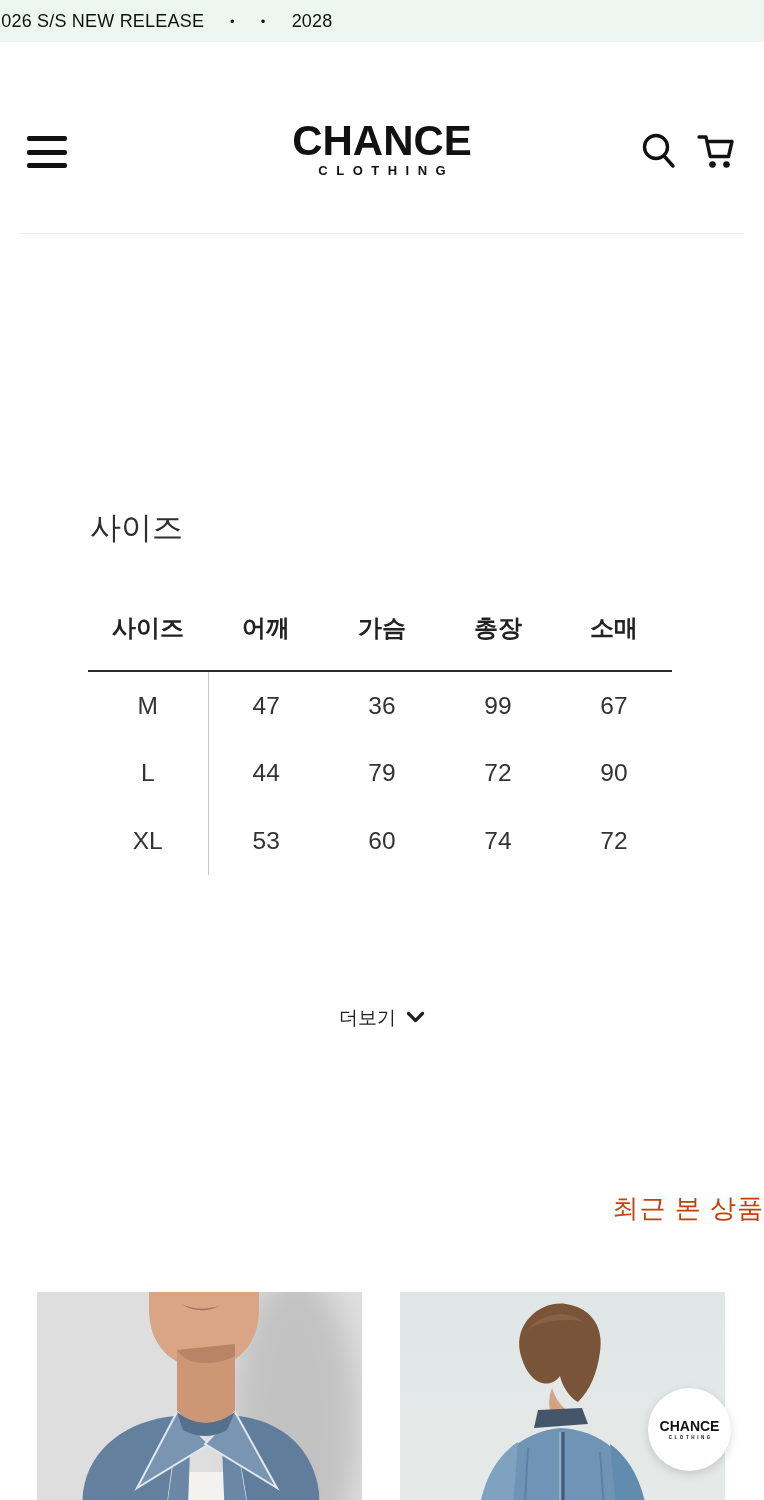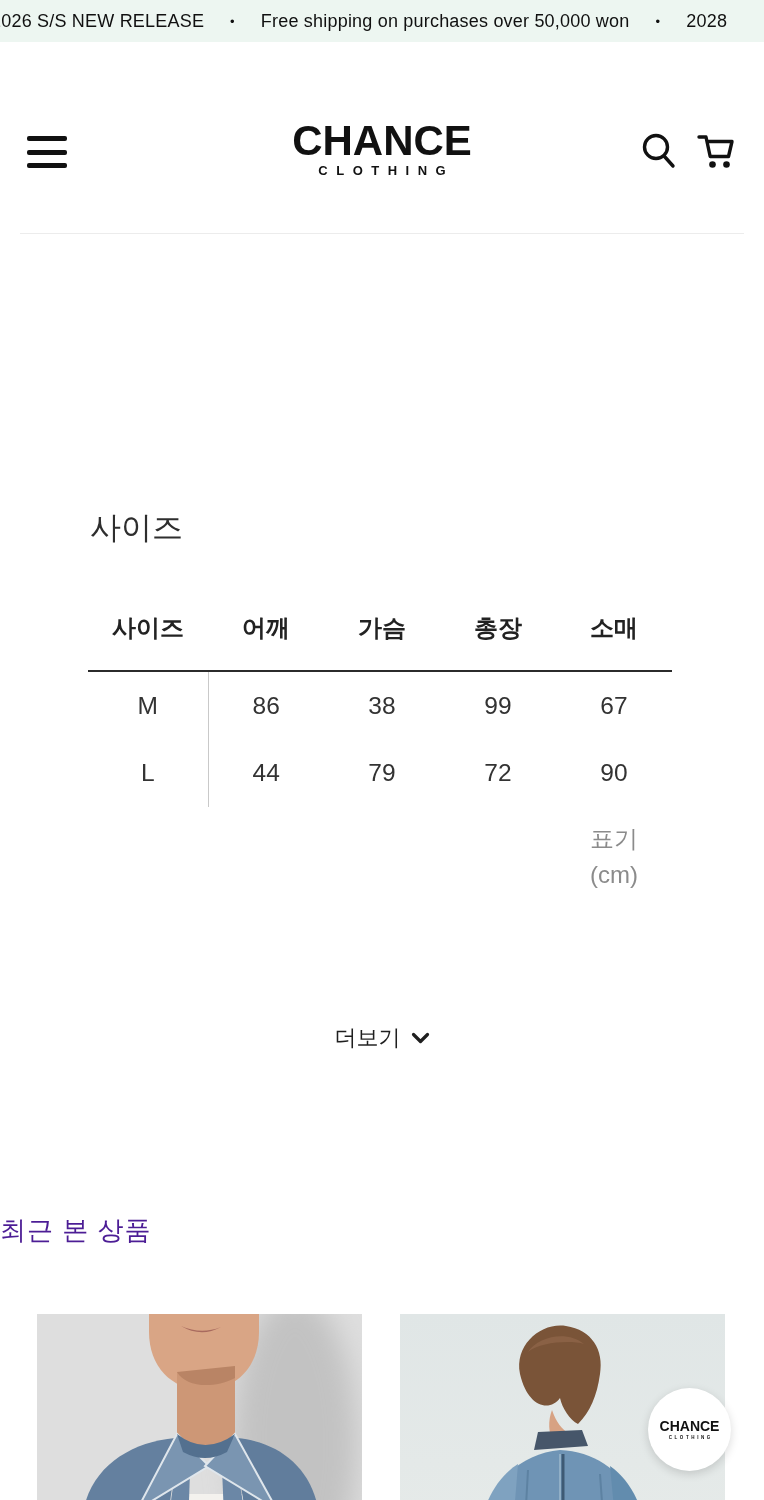--- a/index.html
+++ b/index.html
@@ -62,24 +62,24 @@
   .unit-note {
     width:584px; margin:14px 0 0 88px; text-align:center;
     font-size:24px; color:#8b8b8b; line-height:36px;
   }
   .unit-note .inner { display:inline-block; width:116px; margin-left:468px; }
 
   .more-btn {
     display:flex; align-items:center; gap:10px; margin:130px auto 0;
     background:none; border:none; cursor:pointer;
     font-family:"Liberation Sans", sans-serif;
-    font-size:22px; color:#1f1f1f;
-  }
-
-  .recent-title { margin-top:160px; text-align:left; font-size:26px; font-weight:400; color:#4c1d95; letter-spacing:1px; }
+    font-size:19px; color:#1f1f1f;
+  }
+
+  .recent-title { margin-top:160px; text-align:right; font-size:26px; font-weight:400; color:#c2410c; letter-spacing:1px; }
 
   .products { display:flex; gap:38px; padding:0 37px; margin-top:66px; }
   .product { width:325px; height:300px; cursor:pointer; }
   .product svg { display:block; }
 
   .float-badge {
     position:absolute; left:648px; top:1388px; width:83px; height:83px;
     background:#fff; border-radius:50%;
     box-shadow:0 3px 10px rgba(0,0,0,.15);
     display:flex; flex-direction:column; align-items:center; justify-content:center;
@@ -90,21 +90,20 @@
 </style>
 </head>
 <body>
 
 <div class="page">
 
   <div class="announcement">
     <div class="ann-inner">
       <span>2026 S/S NEW RELEASE</span>
       <span class="ann-dot">•</span>
-      <span>Free shipping on purchases over 50,000 won</span>
       <span class="ann-dot">•</span>
       <span>2028</span>
     </div>
   </div>
 
   <header>
     <div class="header-row">
       <button class="hamburger" aria-label="menu">
         <span></span>
         <span></span>
@@ -152,41 +151,42 @@
           <th>사이즈</th>
           <th>어깨</th>
           <th>가슴</th>
           <th>총장</th>
           <th>소매</th>
         </tr>
       </thead>
       <tbody>
         <tr>
           <td class="first">M</td>
-          <td>86</td>
-          <td>38</td>
+          <td>47</td>
+          <td>36</td>
           <td>99</td>
           <td>67</td>
         </tr>
         <tr>
           <td class="first">L</td>
           <td>44</td>
           <td>79</td>
           <td>72</td>
           <td>90</td>
         </tr>
+        <tr>
+          <td class="first">XL</td>
+          <td>53</td>
+          <td>60</td>
+          <td>74</td>
+          <td>72</td>
+        </tr>
       </tbody>
     </table>
 
-    <div class="unit-note">
-      <span class="inner">
-        <span>표기</span><br>
-        <span>(cm)</span>
-      </span>
-    </div>
 
     <button class="more-btn">
       <span>더보기</span>
       <span>
         <svg width="19" height="13" viewBox="0 0 19 13" fill="none">
           <polyline points="2.5,2.5 9.5,9.5 16.5,2.5" stroke="#1f1f1f" stroke-width="3.2" stroke-linecap="round" stroke-linejoin="round"></polyline>
         </svg>
       </span>
     </button>
   </section>

